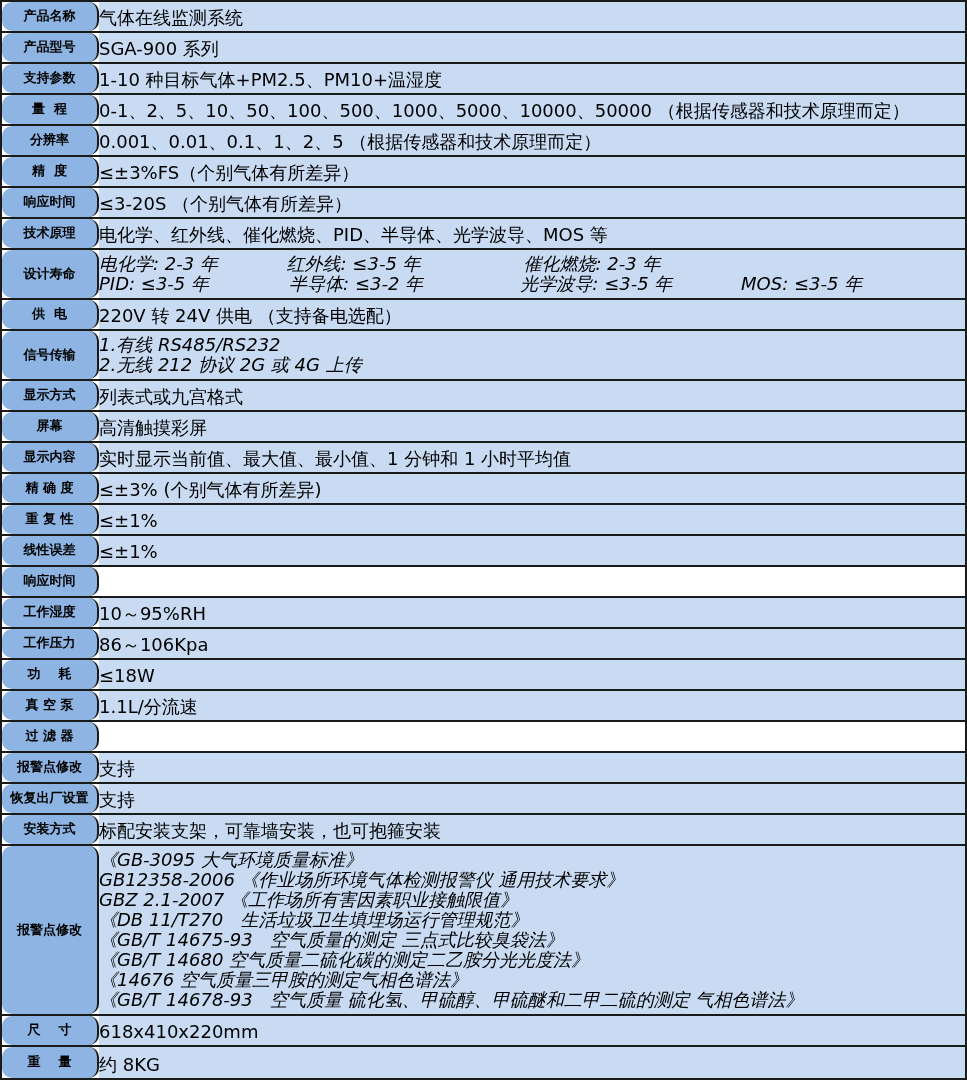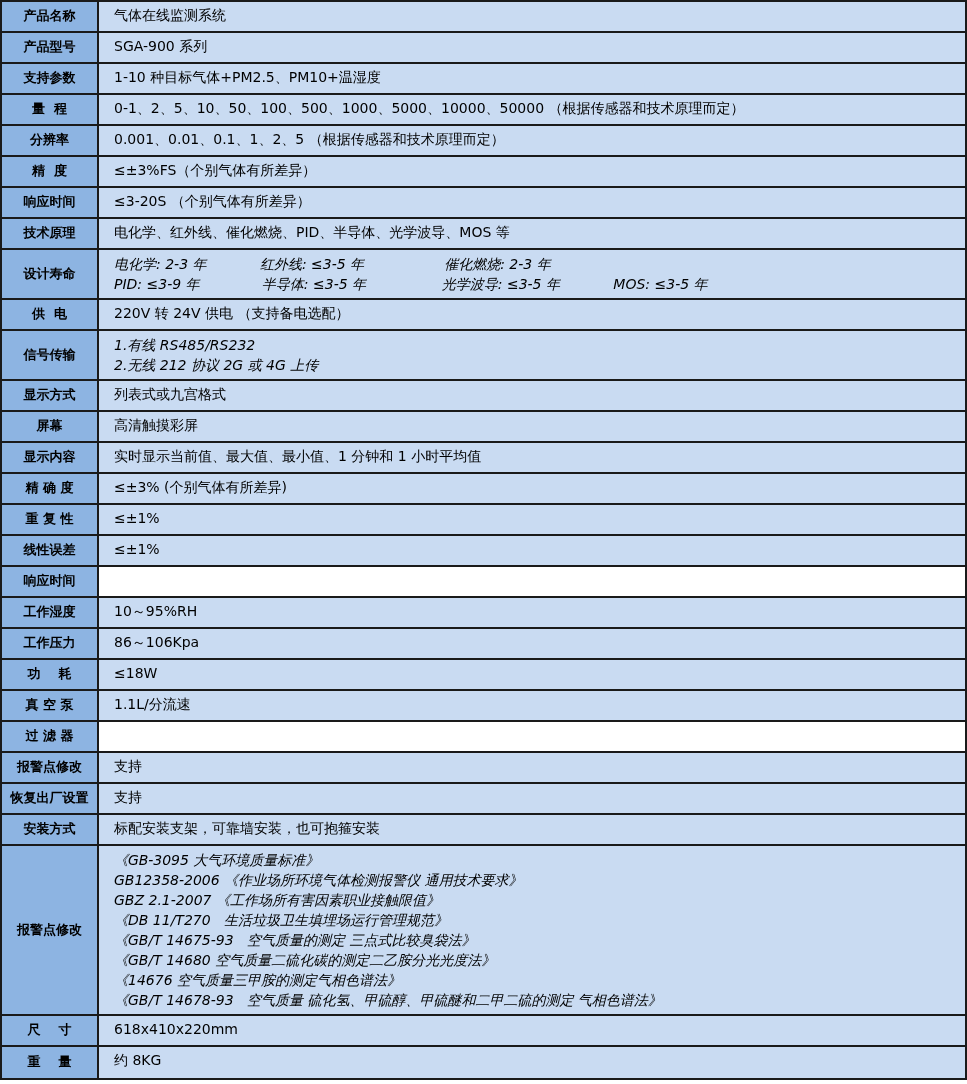--- a/index.html
+++ b/index.html
@@ -33,29 +33,30 @@
     border-right:2px solid var(--border);
     display:flex;
     align-items:center;
     justify-content:center;
     font-weight:bold;
     font-size:13px;
     white-space:pre;
     text-align:center;
     padding:2px 1px;
     line-height:1.25;
+    border-radius:10px;
   }
   .value-cell{
     flex:1 1 auto;
     background:var(--value-bg);
-    padding:3px 15px;
+    padding:3px 0;
     display:flex;
     flex-direction:column;
-    justify-content:flex-start;
-    font-size:14px;
+    justify-content:flex-end;
+    font-size:18px;
   }
   .value-line{
     line-height:20px;
     white-space:pre-wrap;
   }
   .row.multi .value-cell{padding-top:4px;padding-bottom:4px;font-style:italic;}
 </style>
 </head>
 <body>
 
@@ -114,21 +115,21 @@
     <div class="label-cell">技术原理</div>
     <div class="value-cell">
         <div class="value-line">电化学、红外线、催化燃烧、PID、半导体、光学波导、MOS 等</div>
       </div>
   </div>
 
   <div class="row multi">
     <div class="label-cell">设计寿命</div>
     <div class="value-cell">
         <div class="value-line">电化学: 2-3 年            红外线: ≤3-5 年                  催化燃烧: 2-3 年</div>
-        <div class="value-line">PID: ≤3-9 年              半导体: ≤3-5 年                 光学波导: ≤3-5 年            MOS: ≤3-5 年</div>
+        <div class="value-line">PID: ≤3-5 年              半导体: ≤3-2 年                 光学波导: ≤3-5 年            MOS: ≤3-5 年</div>
       </div>
   </div>
 
   <div class="row">
     <div class="label-cell">供  电</div>
     <div class="value-cell">
         <div class="value-line">220V 转 24V 供电 （支持备电选配）</div>
       </div>
   </div>
 

